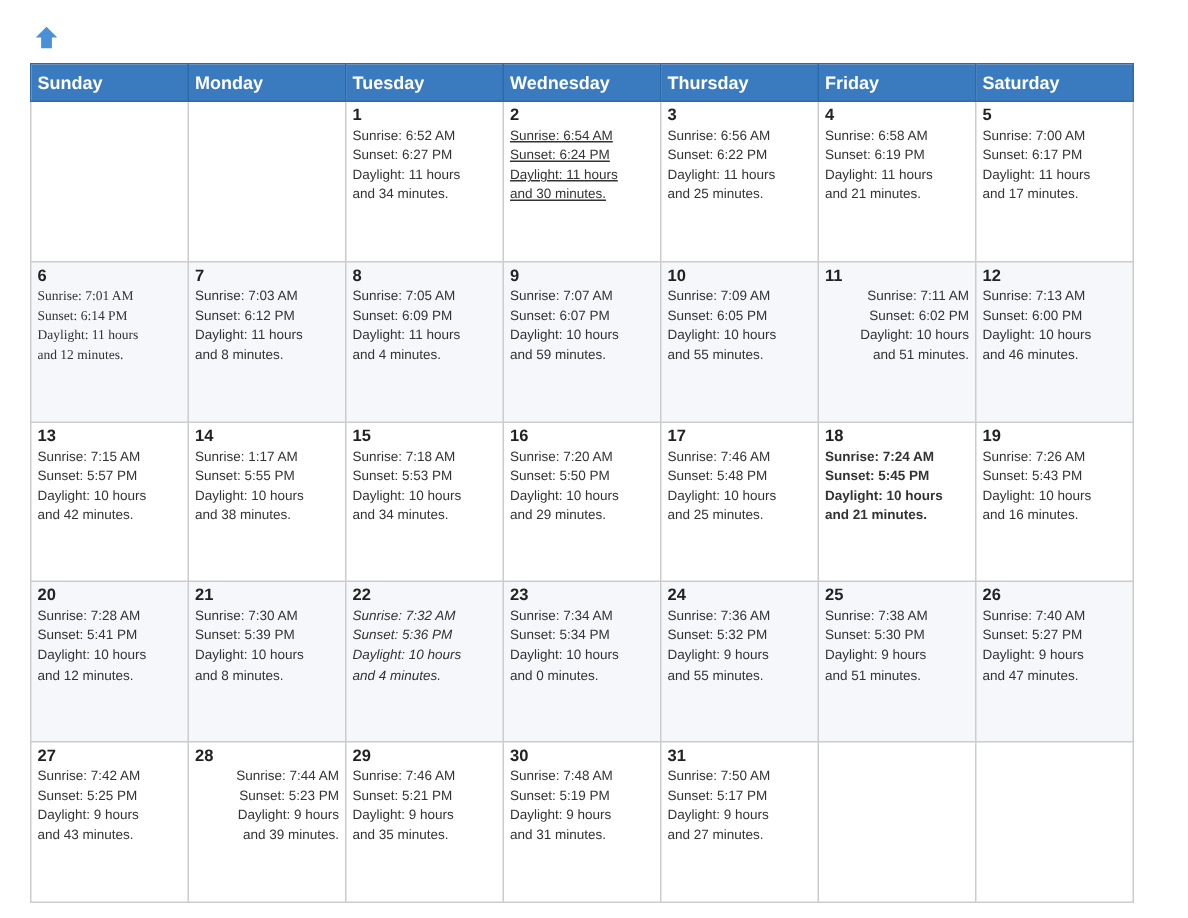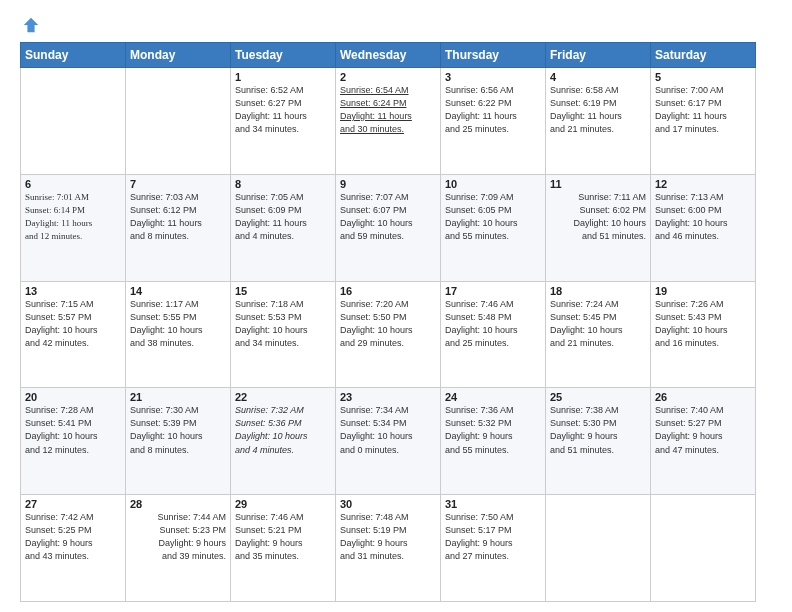--- a/index.html
+++ b/index.html
@@ -260,21 +260,21 @@
           </td>
           <td>
             <span class="day-num">17</span>
             <div class="cell-text" style="white-space: pre-line;">Sunrise: 7:46 AM
 Sunset: 5:48 PM
 Daylight: 10 hours
 and 25 minutes.</div>
           </td>
           <td>
             <span class="day-num">18</span>
-            <div class="cell-text" style="white-space: pre-line;">Sunrise: 7:24 AM
+            <div class="cell-text" style="white-space: pre-line; font-weight: bold;">Sunrise: 7:24 AM
 Sunset: 5:45 PM
 Daylight: 10 hours
 and 21 minutes.</div>
           </td>
           <td>
             <span class="day-num">19</span>
             <div class="cell-text" style="white-space: pre-line;">Sunrise: 7:26 AM
 Sunset: 5:43 PM
 Daylight: 10 hours
 and 16 minutes.</div>

